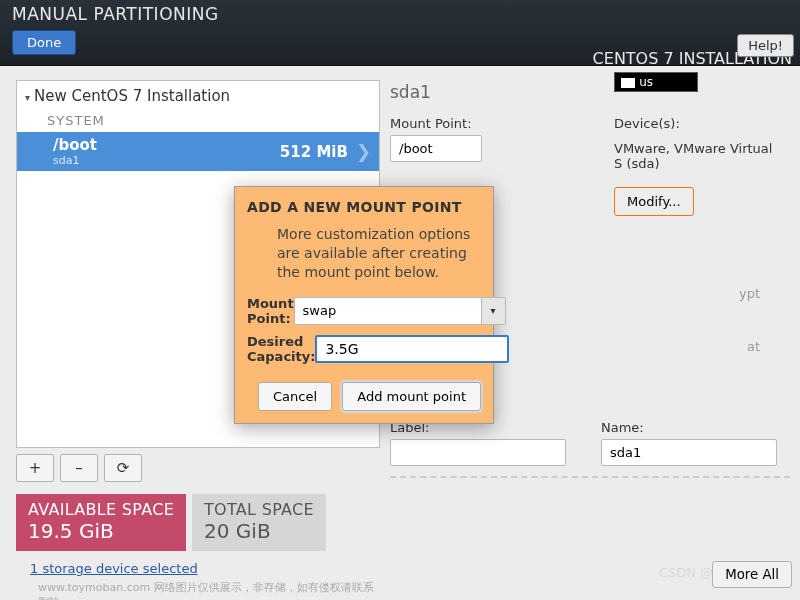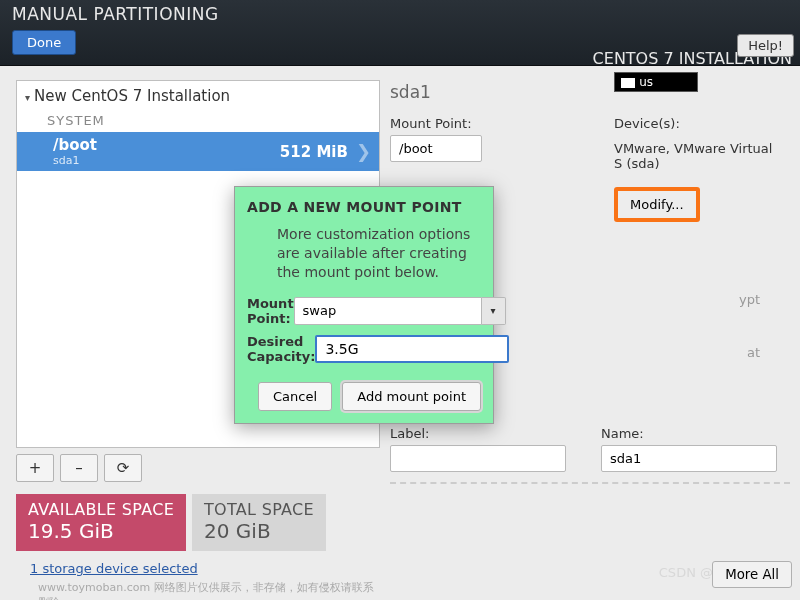--- a/index.html
+++ b/index.html
@@ -43,31 +43,31 @@
 
 .right { flex: 1; padding-top: 2px; }
 .devhdr { font-size: 17px; color: #666; margin-bottom: 14px; }
 .lbl2 { font-size: 13px; color: #333; margin-bottom: 4px; }
 .inp { border: 1px solid #b8b8b8; background: #fff; padding: 5px 8px; font-size: 13px; border-radius: 2px; }
 .inp.small { width: 92px; }
 .field { margin-bottom: 14px; }
 .r-cols { display: flex; gap: 34px; }
 .r-col1 { width: 190px; }
 .r-col2 { flex: 1; }
-.modbtn { border: 4px solid #f97316; background: #ededed; padding: 6px 12px; border-radius: 3px; font-size: 13px; margin-top: 6px; }
+.modbtn { border: 1px solid #f97316; background: #ededed; padding: 6px 12px; border-radius: 3px; font-size: 13px; margin-top: 6px; }
 .ghosted { color: #999; font-size: 13px; }
 .lblrow { display: flex; gap: 22px; margin-top: 66px; }
 .lblcol { flex: 1; }
 .lblcol input { width: 176px; }
 .dashed { border-top: 2px dashed #ccc; margin-top: 10px; }
 .resetbtn { position: absolute; right: 8px; bottom: 12px; border: 1px solid #b0b0b0; background: #f1f1f1; padding: 5px 12px; border-radius: 3px; }
 .csdn { position: absolute; right: 48px; bottom: 18px; color: #d8d8d8; font-size: 13px; }
 
 
-.modal { position: absolute; left: 234px; top: 186px; width: 260px; background: #86efac; border: 1px solid #9c9c9c; box-shadow: 0 4px 18px rgba(0,0,0,0.35); padding: 12px 12px 12px 12px; }
+.modal { position: absolute; left: 234px; top: 186px; width: 260px; background: #fdba74; border: 1px solid #9c9c9c; box-shadow: 0 4px 18px rgba(0,0,0,0.35); padding: 12px 12px 12px 12px; }
 .modal h3 { font-size: 14px; font-weight: 600; letter-spacing: 0.3px; color: #333; margin-bottom: 10px; }
 .modal .desc { font-size: 14px; color: #444; margin: 0 0 14px 30px; line-height: 1.35; }
 .modal .frow { display: flex; align-items: center; margin-bottom: 8px; }
 .modal .frow label { width: 114px; font-size: 13px; font-weight: 600; color: #333; }
 .modal .combo { display: flex; flex: 1; border-radius: 11px; }
 .modal .combo input { flex: 1; border: 1px solid #b8b8b8; padding: 5px 8px; border-radius: 2px 0 0 2px; font-size: 13px; }
 .modal .combo .dd { width: 24px; border: 1px solid #b8b8b8; border-left: none; background: #e6e6e6; text-align: center; line-height: 26px; font-size: 10px; border-radius: 0 2px 2px 0; cursor: pointer; }
 .modal .capin { flex: 1; border: 2px solid #3b79cc; padding: 4px 8px; border-radius: 2px; font-size: 14px; outline: none; }
 .modal .btns { text-align: right; margin-top: 18px; }
 .modal .btns button { border: 1px solid #adadad; background: #f6f6f6; padding: 6px 14px; border-radius: 3px; font-size: 13px; margin-left: 6px; cursor: pointer; }

